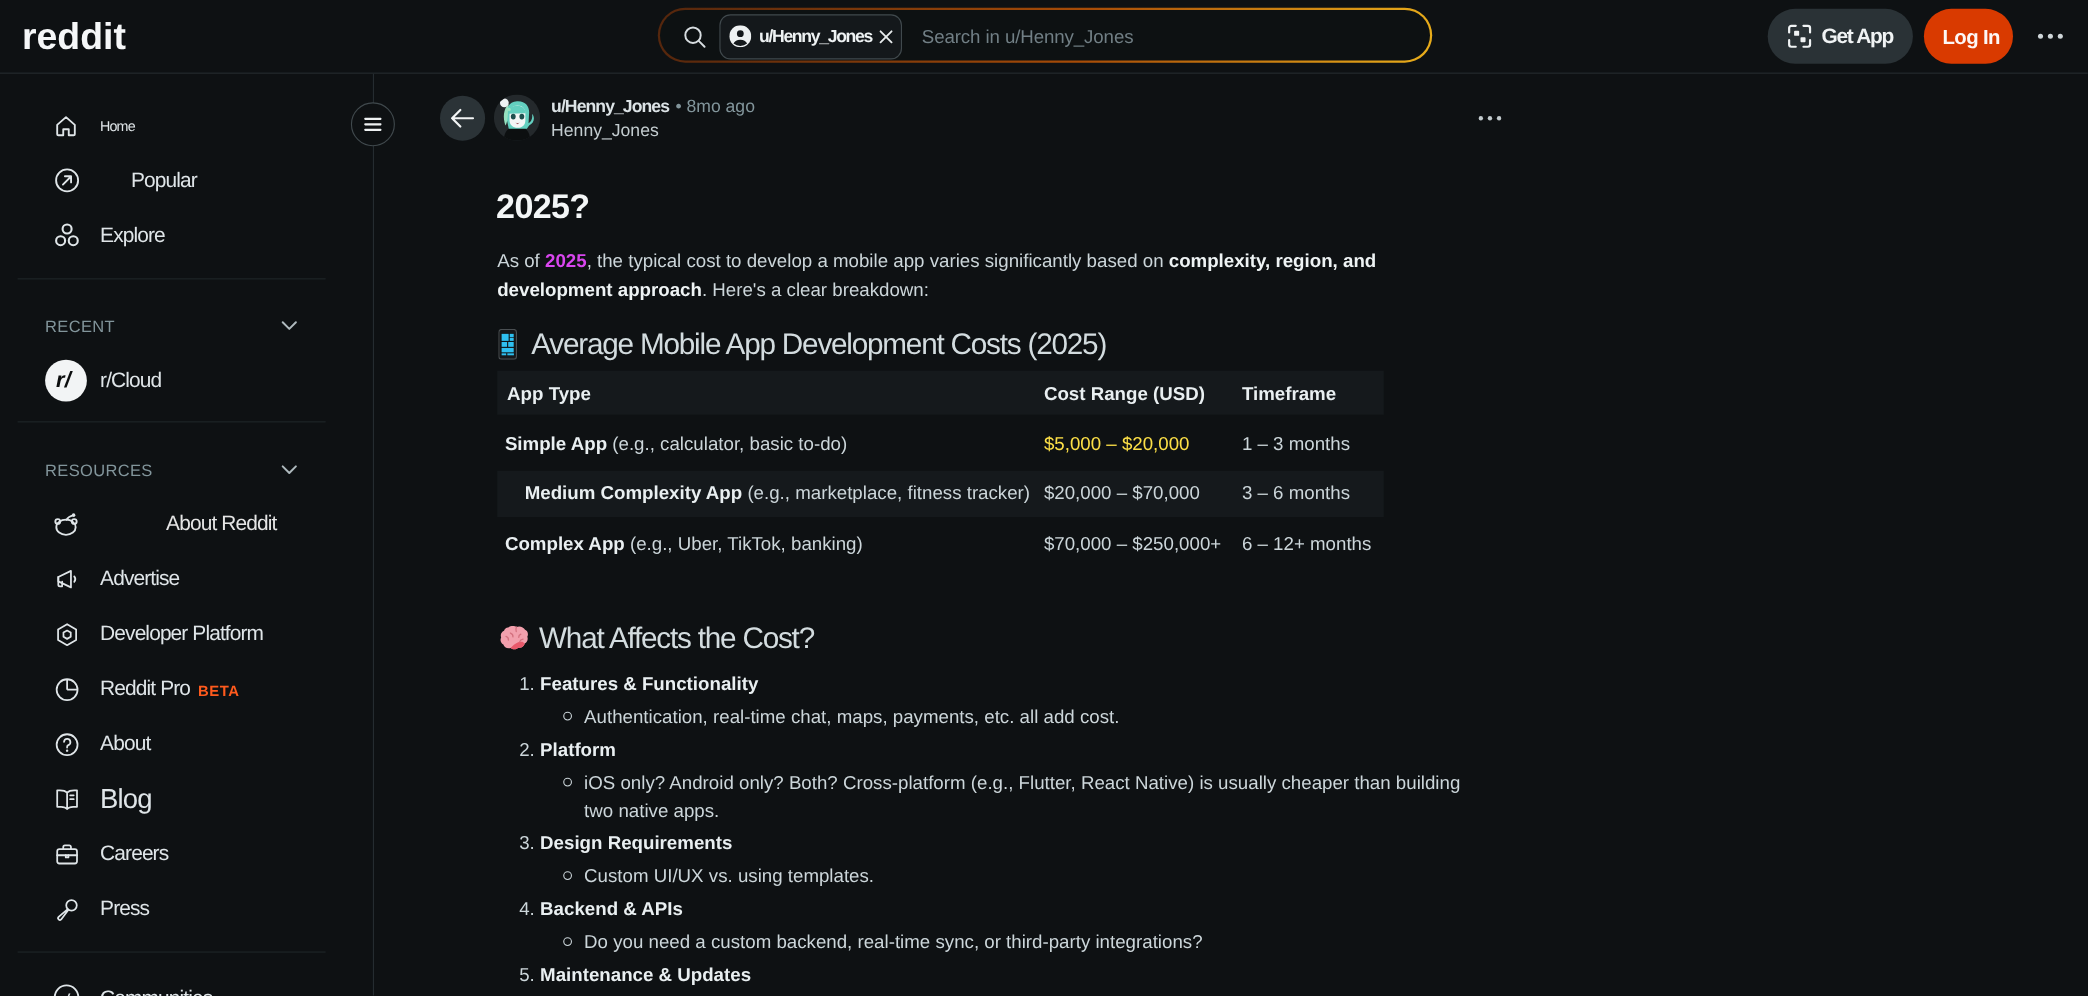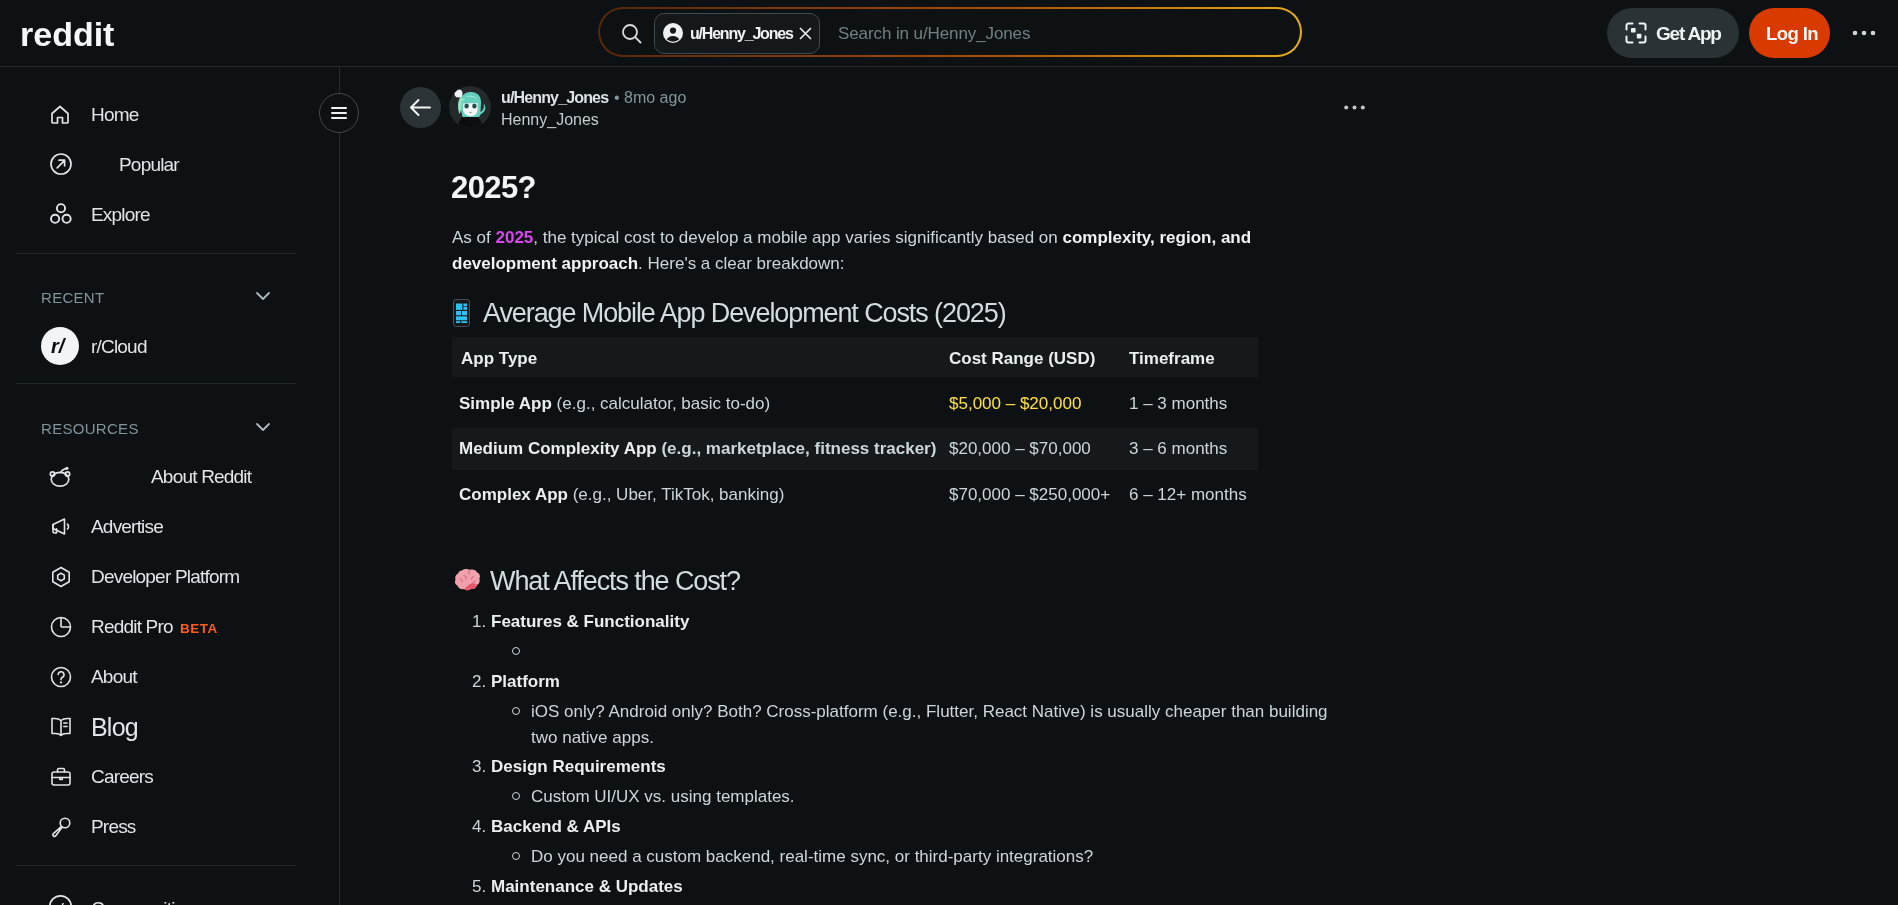--- a/index.html
+++ b/index.html
@@ -61,21 +61,21 @@
     <g stroke="#eef1f2" stroke-width="2" stroke-linecap="round">
       <line x1="1" y1="2" x2="15" y2="2"></line>
         <line x1="1" y1="7" x2="15" y2="7"></line>
         <line x1="1" y1="12" x2="15" y2="12"></line>
     </g>
   </svg>
 
   <svg class="abs" style="left:48px;top:102px;" width="24" height="24" viewBox="0 0 24 24">
     <path d="M4 11.5 L12 4.5 L20 11.5 V20 a1 1 0 0 1 -1 1 H14.5 V15.5 H9.5 V21 H5 a1 1 0 0 1 -1 -1 Z" fill="none" stroke="#dfe5e8" stroke-width="1.7" stroke-linejoin="round"></path>
   </svg>
-  <div class="tl" style="left:91px;top:115px;font-size:19px;color:#dfe5e8;letter-spacing:-0.8px;">Home</div>
+  <div class="tl" style="left:91px;top:115px;font-size:13px;color:#dfe5e8;letter-spacing:-0.8px;">Home</div>
 
   <svg class="abs" style="left:49px;top:152px;" width="24" height="24" viewBox="0 0 24 24">
     <circle cx="12" cy="12" r="10" fill="none" stroke="#dfe5e8" stroke-width="1.7"></circle>
     <path d="M8.2 15.8 L15.3 8.7 M10 8.2 h5.6 v5.6" fill="none" stroke="#dfe5e8" stroke-width="1.7" stroke-linecap="round" stroke-linejoin="round"></path>
   </svg>
   <div class="tl" style="left:91px;top:165px;font-size:19px;color:#dfe5e8;letter-spacing:-0.8px;margin-left:28px;">Popular</div>
 
   <svg class="abs" style="left:48px;top:201px;" width="26" height="26" viewBox="0 0 26 26">
     <g fill="none" stroke="#dfe5e8" stroke-width="1.9">
       <circle cx="13" cy="7.2" r="4.1"></circle>
@@ -241,21 +241,21 @@
   <div class="abs" style="left:452px;top:337px;width:806px;height:40px;background:#15191c;"></div>
   <div class="abs" style="left:452px;top:428px;width:806px;height:42px;background:#15191c;"></div>
   <div class="tl" style="left:461px;top:359px;font-size:17px;font-weight:bold;color:#e9eff1;">App Type</div>
   <div class="tl" style="left:949px;top:359px;font-size:17px;font-weight:bold;color:#e9eff1;">Cost Range (USD)</div>
   <div class="tl" style="left:1129px;top:359px;font-size:17px;font-weight:bold;color:#e9eff1;">Timeframe</div>
 
   <div class="tl" style="left:459px;top:404px;font-size:17px;color:#ccd6da;"><b style="color:#e9eff1;">Simple App</b> (e.g., calculator, basic to-do)</div>
   <div class="tl" style="left:949px;top:404px;font-size:17px;color:#fde047;">$5,000 – $20,000</div>
   <div class="tl" style="left:1129px;top:404px;font-size:17px;color:#ccd6da;">1 – 3 months</div>
 
-  <div class="tl" style="left:459px;top:449px;font-size:17px;color:#ccd6da;font-weight:bold;"><b style="color:#e9eff1;">Medium Complexity App</b> (e.g., marketplace, fitness tracker)</div>
+  <div class="tl" style="left:477px;top:449px;font-size:17px;color:#ccd6da;"><b style="color:#e9eff1;">Medium Complexity App</b> (e.g., marketplace, fitness tracker)</div>
   <div class="tl" style="left:949px;top:449px;font-size:17px;color:#ccd6da;">$20,000 – $70,000</div>
   <div class="tl" style="left:1129px;top:449px;font-size:17px;color:#ccd6da;">3 – 6 months</div>
 
   <div class="tl" style="left:459px;top:495px;font-size:17px;color:#ccd6da;"><b style="color:#e9eff1;">Complex App</b> (e.g., Uber, TikTok, banking)</div>
   <div class="tl" style="left:949px;top:495px;font-size:17px;color:#ccd6da;">$70,000 – $250,000+</div>
   <div class="tl" style="left:1129px;top:495px;font-size:17px;color:#ccd6da;">6 – 12+ months</div>
 
   <svg class="abs" style="left:454px;top:568px;" width="27" height="24" viewBox="0 0 27 24">
     <path d="M8 2.5 C10.5 0.5 14 0.8 15.5 2 C18.5 0.8 22 2 23.3 4.5 C25.8 5.5 26.6 8.5 25.4 10.8 C26.3 13.2 25.3 16 23 17 C22.5 19.5 20 21.5 17 20.8 C15.5 22.6 12 22.8 10.2 21 C7.2 22 4.3 20.4 3.6 17.8 C1.2 16.8 0.3 13.8 1.6 11.6 C0.6 9.2 1.8 6.3 4.2 5.4 C4.7 3.6 6.3 2.4 8 2.5 Z" fill="#f2a0ad"></path>
     <path d="M10.2 21 C12 22.8 15.5 22.6 17 20.8 C20 21.5 22.5 19.5 23 17 L21 15.5 C18 14.8 15 16.5 13.5 18 C12 19.3 10.8 20.3 10.2 21 Z" fill="#e8596b"></path>
@@ -265,20 +265,21 @@
       <path d="M19.5 8.5 C18.3 9 17.5 10 17.6 11.3"></path>
       <path d="M6 10.5 C7.5 11 8.3 12.3 8.2 13.8"></path>
       <path d="M21.5 13 C20 13.2 18.8 14.2 18.4 15.5"></path>
     </g>
   </svg>
   <div class="tl" style="left:490px;top:581px;font-size:27px;color:#d3dcdf;letter-spacing:-1.1px;">What Affects the Cost?</div>
 
   <div class="tl" style="left:472px;top:622px;font-size:17px;color:#ccd6da;">1.</div>
   <div class="tl" style="left:491px;top:622px;font-size:17px;font-weight:bold;color:#e9eff1;">Features &amp; Functionality</div>
   <div class="abs" style="left:512px;top:647px;width:8px;height:8px;border:1.6px solid #ccd6da;border-radius:50%;"></div>
+  <div class="tl" style="left:531px;top:652px;font-size:17px;color:#ccd6da;">Authentication, real-time chat, maps, payments, etc. all add cost.</div>
 
   <div class="tl" style="left:472px;top:682px;font-size:17px;color:#ccd6da;">2.</div>
   <div class="tl" style="left:491px;top:682px;font-size:17px;font-weight:bold;color:#e9eff1;">Platform</div>
   <div class="abs" style="left:512px;top:707px;width:8px;height:8px;border:1.6px solid #ccd6da;border-radius:50%;"></div>
   <div class="tl" style="left:531px;top:712px;font-size:17px;color:#ccd6da;">iOS only? Android only? Both? Cross-platform (e.g., Flutter, React Native) is usually cheaper than building</div>
   <div class="tl" style="left:531px;top:738px;font-size:17px;color:#ccd6da;">two native apps.</div>
 
   <div class="tl" style="left:472px;top:767px;font-size:17px;color:#ccd6da;">3.</div>
   <div class="tl" style="left:491px;top:767px;font-size:17px;font-weight:bold;color:#e9eff1;">Design Requirements</div>
   <div class="abs" style="left:512px;top:792px;width:8px;height:8px;border:1.6px solid #ccd6da;border-radius:50%;"></div>

